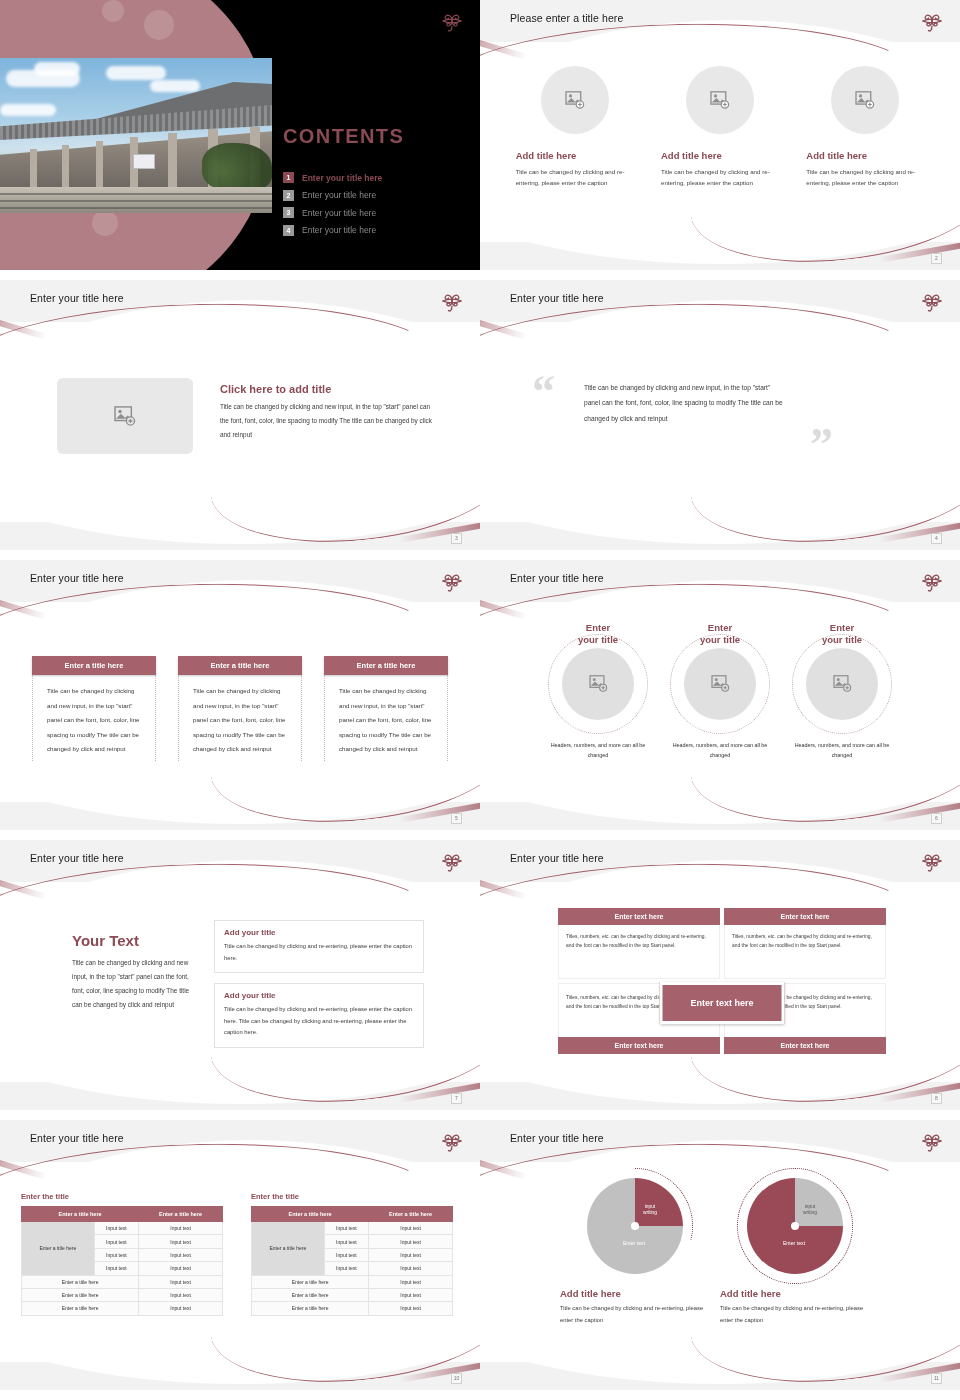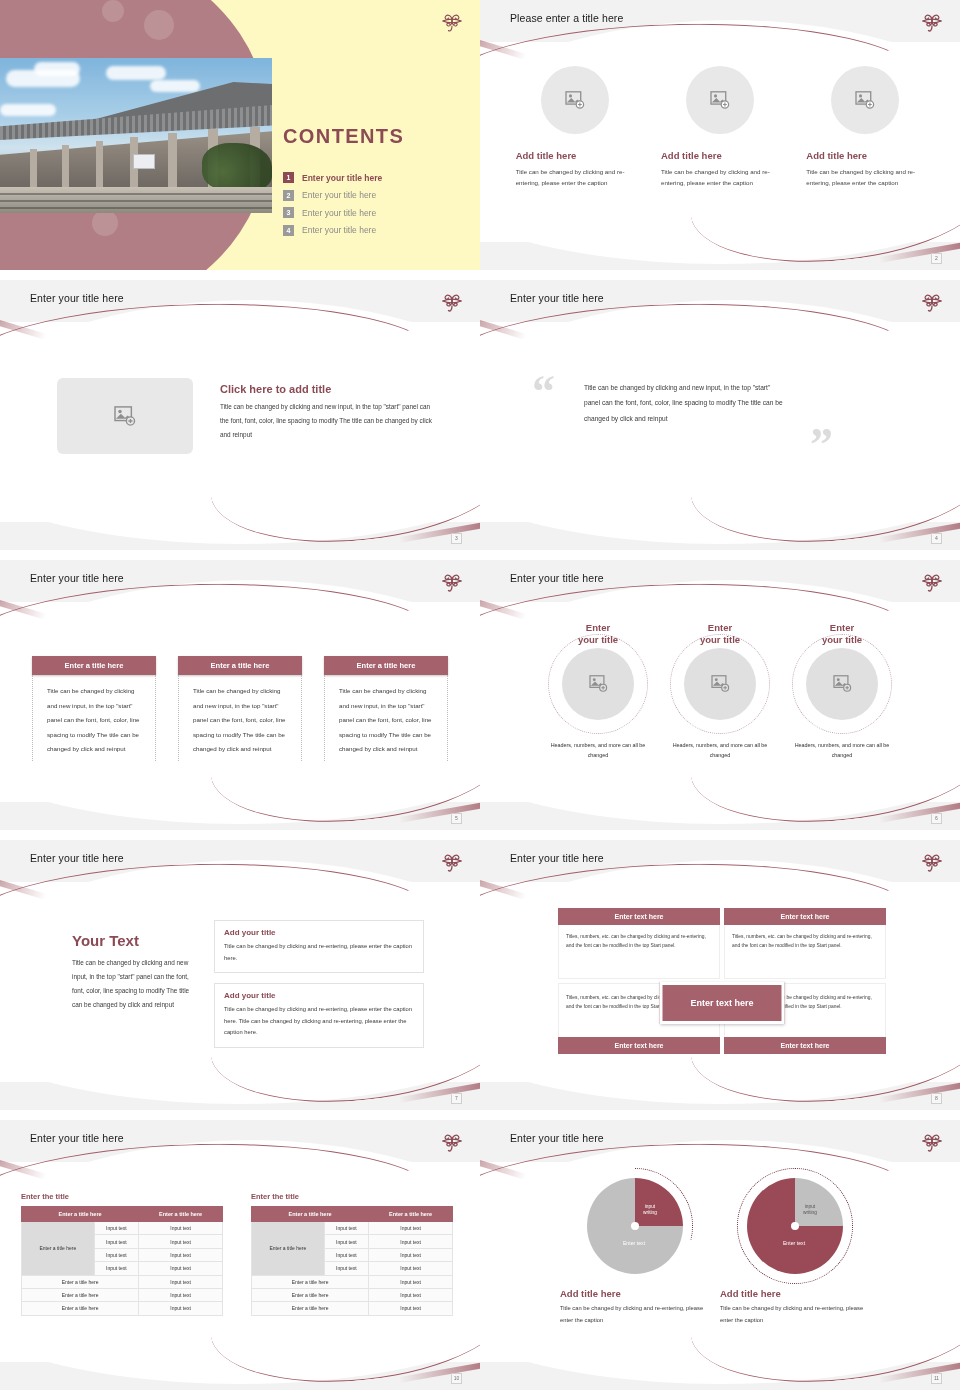--- a/index.html
+++ b/index.html
@@ -83,21 +83,21 @@
     font-size:5px; color:#777; line-height:9px; text-align:center;
     z-index:4; background:#f7f7f7;
   }
   .logo {
     position:absolute; right:16px; top:8px; width:24px; height:26px;
     z-index:5;
   }
   .logo svg { width:100%; height:100%; display:block; }
 
   
-  .cover { background:#fef9c3; }
+  .cover { background:#000000; }
   .cover-circle{
     position:absolute; left:-88px; top:-46px;
     width:358px; height:358px; border-radius:50%;
     background:#b07e84;
     overflow:hidden;
   }
   .cover-dot{ position:absolute; border-radius:50%; background:rgba(255,255,255,.16); }
   .cover-photo{
     position:absolute; left:0; top:58px; width:272px; height:155px;
     overflow:hidden;

